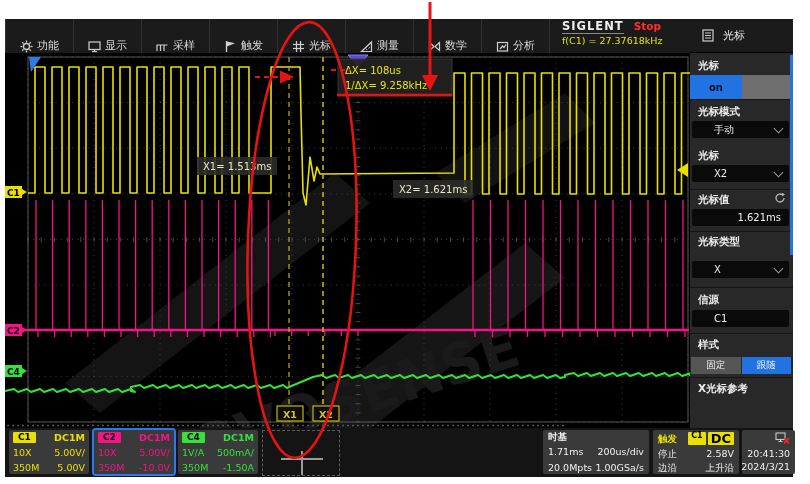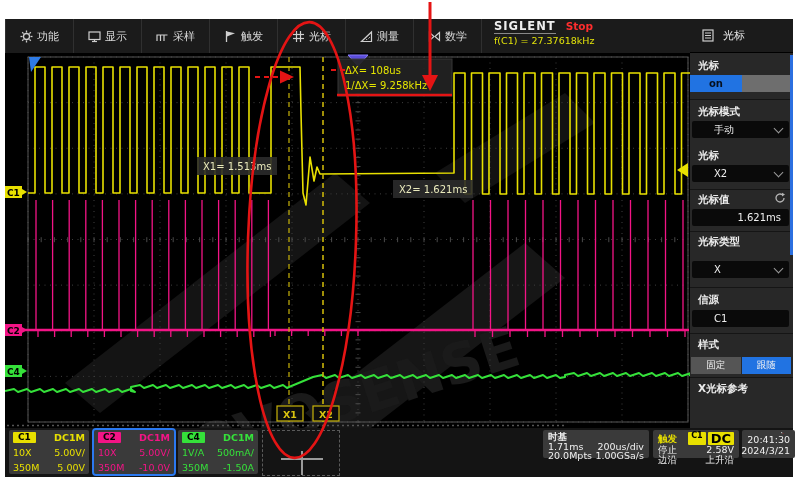--- a/index.html
+++ b/index.html
@@ -2,35 +2,35 @@
 <html><head>
 <meta charset="utf-8">
 <style>
   html,body{margin:0;padding:0;background:#fff;}
   body{width:810px;height:484px;position:relative;overflow:hidden;
        font-family:"DejaVu Sans","Liberation Sans",sans-serif;-webkit-font-smoothing:antialiased;}
   .screen{position:absolute;left:5px;top:19px;width:788px;height:458px;background:#000;
           display:grid;grid-template-columns:685px 103px;grid-template-rows:34px 375px 49px;}
   
   .menubar{grid-column:1;grid-row:1;background:#1b1b1b;display:flex;align-items:stretch;color:#d9d9d9;}
-  .menu-item{width:67px;display:flex;align-items:center;justify-content:center;gap:4px;
+  .menu-item{width:67px;display:flex;align-items:flex-end;justify-content:center;gap:4px;
              font-size:11px;border-right:1px solid #303030;cursor:default;white-space:nowrap;}
   .menu-item:first-child{border-left:1px solid #303030;}
   .micon{width:13px;height:13px;flex:0 0 auto;display:block;}
   .brand{margin-left:12px;display:flex;flex-direction:column;justify-content:flex-start;min-width:104px;}
   .brand-row{display:flex;align-items:baseline;gap:10px;}
   .brand-logo{color:#efefef;font-weight:bold;font-size:11.5px;letter-spacing:1px;border-bottom:1px solid #888;}
   .run-state{color:#ff2e2e;font-size:10.5px;font-weight:bold;}
   .freq-readout{color:#e2e20a;font-size:9.5px;margin-top:1px;}
   
   .side-head{grid-column:2;grid-row:1;background:#1b1b1b;display:flex;align-items:center;gap:9px;
              padding-left:12px;color:#e8e8e8;font-size:11px;border-bottom:1px solid #000;}
   .sidebar{grid-column:2;grid-row:2;background:#282828;position:relative;color:#e3e3e3;font-size:10.5px;}
   .sb-label{position:absolute;left:8px;font-weight:bold;color:#ececec;}
-  .toggle{position:absolute;left:0;top:22px;width:100px;height:17px;display:flex;}
+  .toggle{position:absolute;left:0;top:22px;width:100px;height:25px;display:flex;}
   .toggle .on{width:52px;background:#2173e2;color:#06101f;display:flex;align-items:center;justify-content:center;
               font-size:10px;font-weight:bold;}
   .toggle .off{flex:1;background:#6e6e6e;}
   .dropdown,.field{position:absolute;left:2px;width:97px;height:17px;background:#0a0a0a;color:#efefef;
              font-size:10px;display:flex;align-items:center;padding-left:22px;box-sizing:border-box;border-radius:2px;}
   .chev{position:absolute;right:7px;top:4px;width:6px;height:6px;border-right:1.4px solid #9a9a9a;
         border-bottom:1.4px solid #9a9a9a;transform:rotate(45deg);}
   .value-field{justify-content:flex-end;padding-right:8px;}
   .seg{position:absolute;left:1px;width:100px;height:17px;display:flex;gap:1px;}
   .seg div{flex:1;display:flex;align-items:center;justify-content:center;font-size:9.5px;color:#f2f2f2;background:#555;}
@@ -46,22 +46,22 @@
   .chbox{position:absolute;top:2px;height:44px;width:80px;background:#3a3a3a;border-radius:2px;
          padding:2px 4px;box-sizing:border-box;display:flex;flex-direction:column;justify-content:space-between;}
   .chrow{display:flex;justify-content:space-between;align-items:center;line-height:1;}
   .chip{padding:1px 5px;border-radius:1px;font-weight:bold;color:#000;font-size:9px;}
   .c1t{color:#e8e000}.c2t{color:#f31486}.c4t{color:#35e13a}
   .c1b{background:#e8e000}.c2b{background:#f31486}.c4b{background:#35e13a}
   .sel{outline:2px solid #2b79f0;}
   .slot{position:absolute;left:257px;top:2px;width:76px;height:44px;border:1px dashed #5a5a5a;}
   .cross-h{position:absolute;left:18px;top:27px;width:42px;height:2px;background:#9a9a9a;}
   .cross-v{position:absolute;left:38px;top:20px;width:2px;height:24px;background:#9a9a9a;}
-  .infobox{position:absolute;top:2px;height:28px;background:#3a3a3a;border-radius:2px;color:#f0f0f0;
-           padding:2px 5px;box-sizing:border-box;display:flex;flex-direction:column;}
+  .infobox{position:absolute;top:2px;height:44px;background:#3a3a3a;border-radius:2px;color:#f0f0f0;
+           padding:2px 5px;box-sizing:border-box;display:flex;flex-direction:column;justify-content:space-between;}
   .ib-row{display:flex;justify-content:space-between;line-height:1;align-items:center;}
   .hd{font-weight:bold;}
   .trig-hd{color:#e8e000;font-weight:bold;}
   .clockbox{align-items:flex-end;}
 </style>
 </head>
 <body>
 
 <div class="screen">
 
@@ -121,20 +121,27 @@
           <line x1="6.2" y1="10" x2="7.2" y2="9" stroke="#cfcfcf" stroke-width="1"></line>
         </svg>
       <span>测量</span>
     </div>
     <div class="menu-item">
       <svg class="micon" viewBox="0 0 13 13">
           <polygon points="1.5,2.5 6,6.5 1.5,10.5" fill="none" stroke="#cfcfcf" stroke-width="1.2"></polygon>
           <polygon points="11.5,2.5 7,6.5 11.5,10.5" fill="none" stroke="#cfcfcf" stroke-width="1.2"></polygon>
         </svg>
       <span>数学</span>
+    </div>
+    <div class="menu-item">
+      <svg class="micon" viewBox="0 0 13 13">
+          <rect x="1.5" y="2.5" width="10" height="8.5" fill="none" stroke="#cfcfcf" stroke-width="1.2"></rect>
+          <path d="M4,9 L6.5,6 L8,7.5 L10,4.5" fill="none" stroke="#cfcfcf" stroke-width="1.2"></path>
+        </svg>
+      <span>分析</span>
     </div>
     <div class="brand">
       <div class="brand-row">
         <span class="brand-logo">SIGLENT</span>
         <span class="run-state">Stop</span>
       </div>
       <span class="freq-readout">f(C1) = 27.37618kHz</span>
     </div>
   </div>
 

